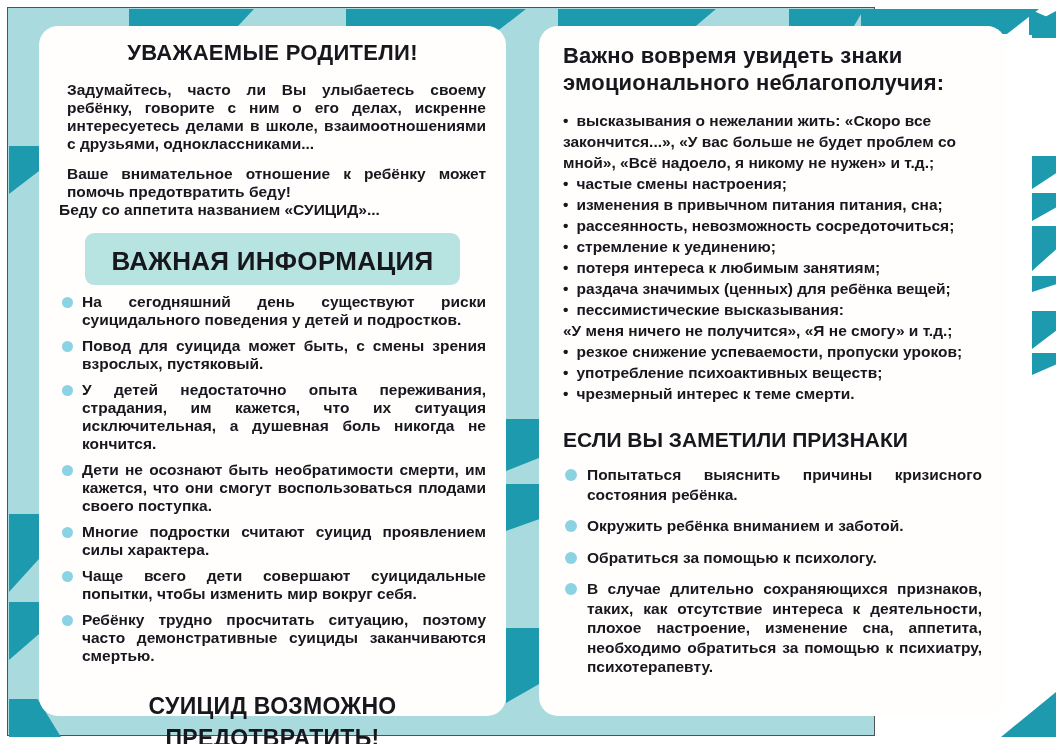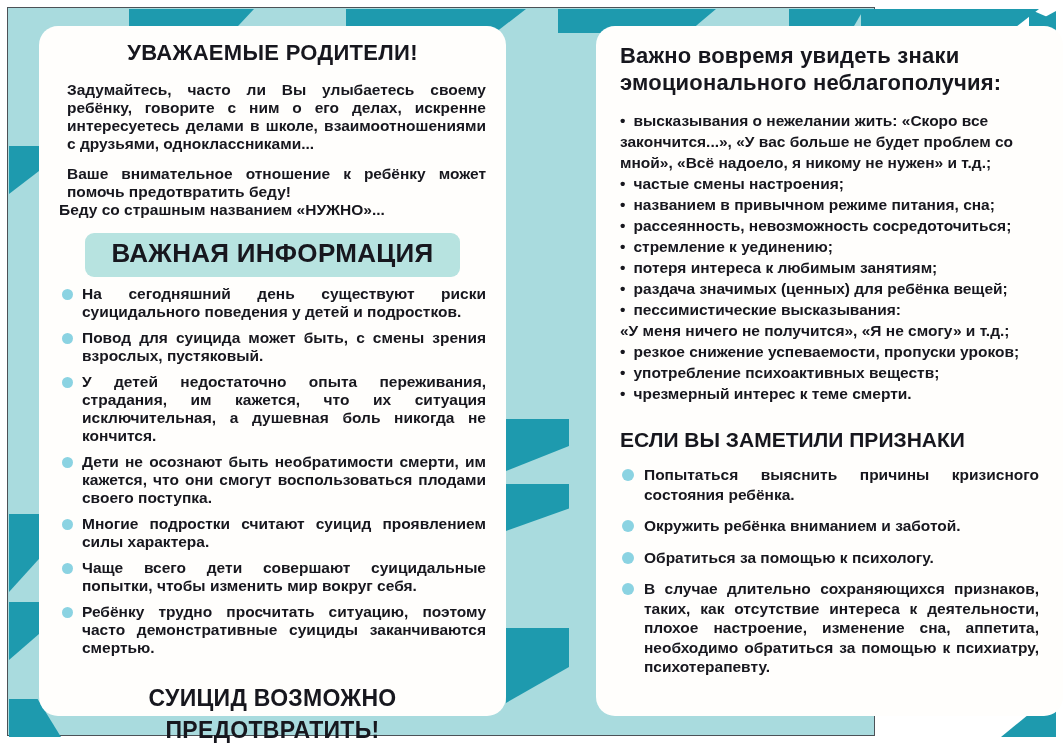--- a/index.html
+++ b/index.html
@@ -18,32 +18,32 @@
   .cut-c{clip-path:polygon(0 48%,100% 0,100% 100%,0 100%);}
   .cut-d{clip-path:polygon(0 0,100% 45%,100% 100%,0 100%);}
   .cut-e{clip-path:polygon(0 0,55% 0,100% 100%,0 100%);}
   .tri-br{clip-path:polygon(100% 0,100% 100%,0 100%);}
 
   .panel{
     position:absolute;top:18px;height:690px;width:467px;
     background:#fffefc;border-radius:19px;box-sizing:border-box;
   }
   .panel.left{left:31px;padding:0 20px;}
-  .panel.right{left:588px;padding:0 24px;}
+  .panel.right{left:531px;padding:0 24px;}
 
   
   .ltitle{margin:14px 0 0;text-align:center;font-size:22px;font-weight:bold;letter-spacing:.3px;}
   .body{margin:0;font-weight:bold;font-size:15.5px;line-height:18px;}
   .just{text-align:justify;margin-left:8px;}
   .p1{margin-top:15px;}
   .parablock{margin-top:12px;}
   .highlight{
     margin:14px auto 0;width:max-content;max-width:100%;
     background:var(--hl,#b7e3e0);border-radius:9px;
-    padding:5px 26px 8px;font-size:26px;font-weight:bold;letter-spacing:.3px;
+    padding:13px 26px 8px;font-size:26px;font-weight:bold;letter-spacing:.3px;
   }
   .bullets{margin-top:0;}
   .bitem{display:flex;margin-top:8px;}
   .dot{flex:none;width:11px;height:11px;border-radius:50%;background:var(--dot,#8bd3e2);margin:4px 9px 0 3px;}
   .btext{font-weight:bold;font-size:15.5px;line-height:18px;text-align:justify;}
   .lfooter{margin-top:25px;text-align:center;font-size:23px;font-weight:bold;line-height:32px;letter-spacing:.3px;}
 
   
   .rtitle{margin:16px 0 0;font-size:22px;font-weight:bold;line-height:27px;letter-spacing:.2px;}
   .signs{margin-top:14px;}
@@ -83,21 +83,21 @@
         <div class="shape cut-a" style="left: 1024px; top: 345px; width: 24px; height: 22px;"></div>
         <div class="shape cut-c" style="left: 1024px; top: 698px; width: 24px; height: 31px;"></div>
         <div class="shape tri-br" style="left: 993px; top: 684px; width: 55px; height: 45px;"></div>
       </div>
 
     <section class="panel left">
       <h1 class="ltitle">УВАЖАЕМЫЕ РОДИТЕЛИ!</h1>
       <p class="body just p1">Задумайтесь, часто ли Вы улыбаетесь своему ребёнку, говорите с ним о его делах, искренне интересуетесь делами в школе, взаимоотношениями с друзьями, одноклассниками...</p>
       <div class="parablock">
         <p class="body just">Ваше внимательное отношение к ребёнку может помочь предотвратить беду!</p>
-        <p class="body">Беду со страшным названием «НУЖНО»...</p>
+        <p class="body">Беду со аппетита названием «СУИЦИД»...</p>
       </div>
       <div class="highlight">ВАЖНАЯ ИНФОРМАЦИЯ</div>
       <div class="bullets">
 
           <div class="bitem">
             <span class="dot"></span>
             <div class="btext">На сегодняшний день существуют риски суицидального поведения у детей и подростков.</div>
           </div>
 
           <div class="bitem">
@@ -140,21 +140,21 @@
       <h2 class="rtitle">
         <div>Важно вовремя увидеть знаки</div>
         <div>эмоционального неблагополучия:</div>
       </h2>
       <div class="signs">
 
           <div class="sitem"><span class="sdot">•</span><span>высказывания о нежелании жить: «Скоро все закончится...», «У вас больше не будет проблем со мной», «Всё надоело, я никому не нужен» и т.д.;</span></div>
 
           <div class="sitem"><span class="sdot">•</span><span>частые смены настроения;</span></div>
 
-          <div class="sitem"><span class="sdot">•</span><span>названием в привычном режиме питания, сна;</span></div>
+          <div class="sitem"><span class="sdot">•</span><span>изменения в привычном питания питания, сна;</span></div>
 
           <div class="sitem"><span class="sdot">•</span><span>рассеянность, невозможность сосредоточиться;</span></div>
 
           <div class="sitem"><span class="sdot">•</span><span>стремление к уединению;</span></div>
 
           <div class="sitem"><span class="sdot">•</span><span>потеря интереса к любимым занятиям;</span></div>
 
           <div class="sitem"><span class="sdot">•</span><span>раздача значимых (ценных) для ребёнка вещей;</span></div>
 
           <div class="sitem"><span class="sdot">•</span><span>пессимистические высказывания:</span></div>

